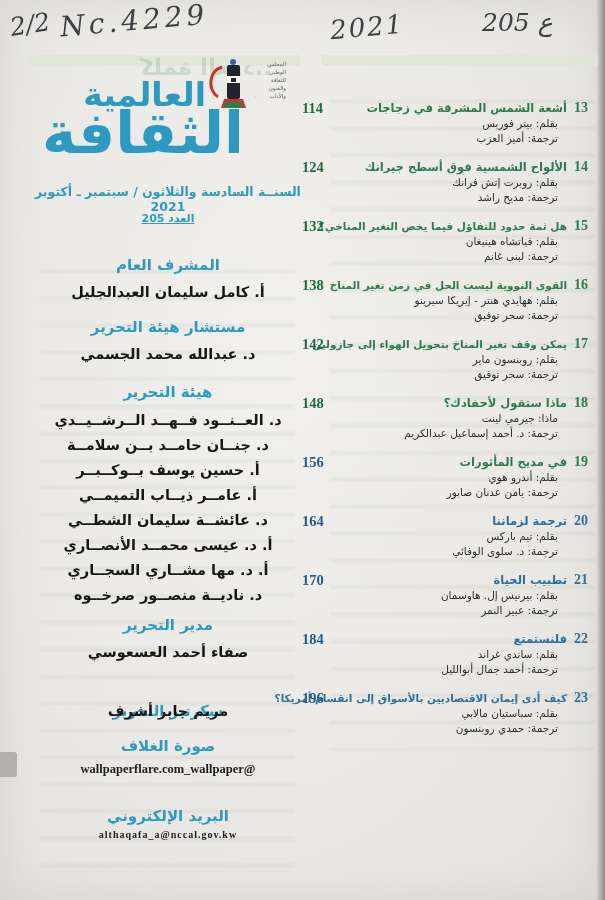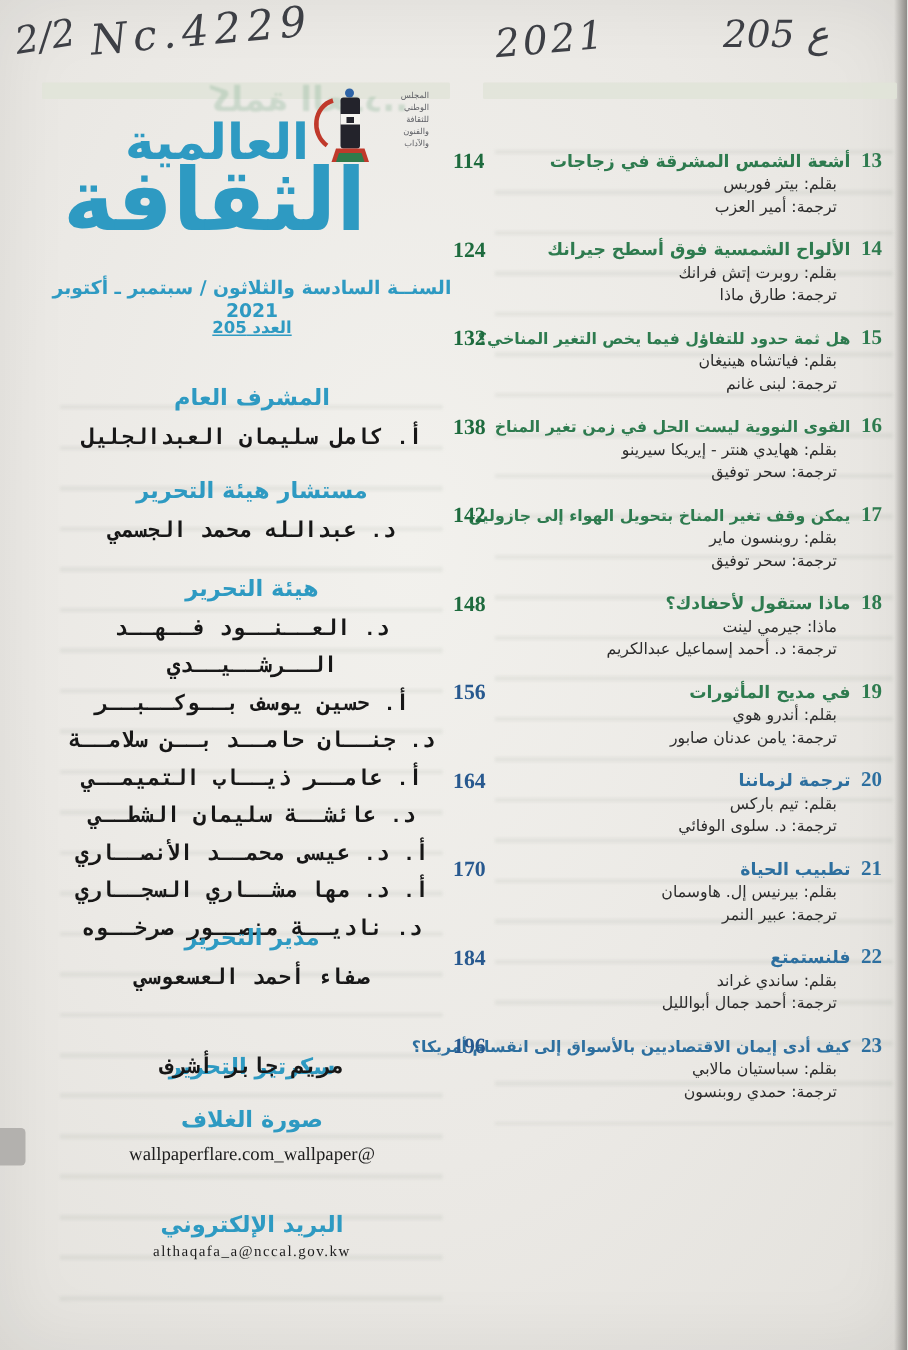--- a/index.html
+++ b/index.html
@@ -25,23 +25,23 @@
   .left .abs{position:absolute;width:100%;text-align:center;direction:rtl;}
   .teal{color:#2e9ac2;}
   .logo-top{position:absolute;top:80px;right:108px;font-size:33px;font-weight:700;color:#2e9ac2;direction:rtl;line-height:30px;}
   .logo-main{position:absolute;top:100px;right:70px;font-size:58px;font-weight:700;color:#2e9ac2;direction:rtl;line-height:66px;}
   .emblem{position:absolute;top:58px;right:62px;}
   .orgtxt{position:absolute;top:60px;right:28px;width:32px;text-align:right;direction:rtl;
     font-size:5.5px;line-height:8px;color:#5f6066;}
   .edition{top:184px;font-size:12.5px;font-weight:700;}
   .issueline{top:212px;font-size:11px;font-weight:700;letter-spacing:1px;text-decoration:underline;}
   .h{font-size:15px;font-weight:700;color:#2e9ac2;}
-  .n{font-size:14.5px;font-weight:700;color:#171717;font-family:Liberation Mono, monospace;}
+  .n{font-size:14.5px;font-weight:700;color:#171717;}
   .board .bn{display:block;line-height:25px;}
-  .latin{font-family:"Liberation Serif",serif;font-weight:400;color:#1c1c1c;direction:ltr;}
+  .latin{font-family:"Liberation Serif",serif;font-weight:700;color:#1c1c1c;direction:ltr;}
   
   .toc{position:absolute;left:310px;top:95px;width:292px;}
   .entry{position:relative;height:59px;direction:rtl;padding-right:14px;box-sizing:border-box;padding-top:5px;}
   .entry .head{display:flex;gap:7px;align-items:baseline;white-space:nowrap;}
   .no{font:700 14px "Liberation Serif",serif;}
   .title{font:700 11.5px "DejaVu Sans",sans-serif;white-space:nowrap;}
   .tight .title{font-size:10.5px;}
   .pageno{position:absolute;left:-8px;top:5px;font:700 14.5px "Liberation Serif",serif;direction:ltr;}
   .sub{font:400 10.5px "DejaVu Sans",sans-serif;color:#2c2c2c;margin-right:30px;line-height:14.5px;}
   .g .no,.g .title{color:#2e7b4f;}
@@ -96,22 +96,22 @@
 
     <div class="abs h" style="top:256px;">المشرف العام</div>
     <div class="abs n" style="top:284px;">أ. كامل سليمان العبدالجليل</div>
 
     <div class="abs h" style="top:318px;">مستشار هيئة التحرير</div>
     <div class="abs n" style="top:346px;">د. عبدالله محمد الجسمي</div>
 
     <div class="abs h" style="top:383px;">هيئة التحرير</div>
     <div class="abs n board" style="top:408px;">
       <span class="bn">د. العــنــود فــهــد الــرشــيــدي</span>
+      <span class="bn">د. جنــان حامــد بــن سلامــة</span>
       <span class="bn">أ. حسين يوسف بــوكــبــر</span>
-      <span class="bn">د. جنــان حامــد بــن سلامــة</span>
       <span class="bn">أ. عامــر ذيــاب التميمــي</span>
       <span class="bn">د. عائشــة سليمان الشطــي</span>
       <span class="bn">أ. د. عيسى محمــد الأنصــاري</span>
       <span class="bn">أ. د. مها مشــاري السجــاري</span>
       <span class="bn">د. ناديــة منصــور صرخــوه</span>
     </div>
 
     <div class="abs h" style="top:616px;">مدير التحرير</div>
     <div class="abs n" style="top:644px;">صفاء أحمد العسعوسي</div>
 
@@ -137,21 +137,21 @@
       <div class="sub">ترجمة: أمير العزب</div>
     </div>
 
     <div class="entry g pg">
       <div class="head">
           <span class="no">14</span>
           <span class="title">الألواح الشمسية فوق أسطح جيرانك</span>
         </div>
       <div class="pageno">124</div>
       <div class="sub">بقلم: روبرت إتش فرانك</div>
-      <div class="sub">ترجمة: طارق ماذا</div>
+      <div class="sub">ترجمة: مديح راشد</div>
     </div>
 
     <div class="entry g pg tight">
       <div class="head">
           <span class="no">15</span>
           <span class="title">هل ثمة حدود للتفاؤل فيما يخص التغير المناخي؟</span>
         </div>
       <div class="pageno">132</div>
       <div class="sub">بقلم: فياتشاه هينيغان</div>
       <div class="sub">ترجمة: لبنى غانم</div>

